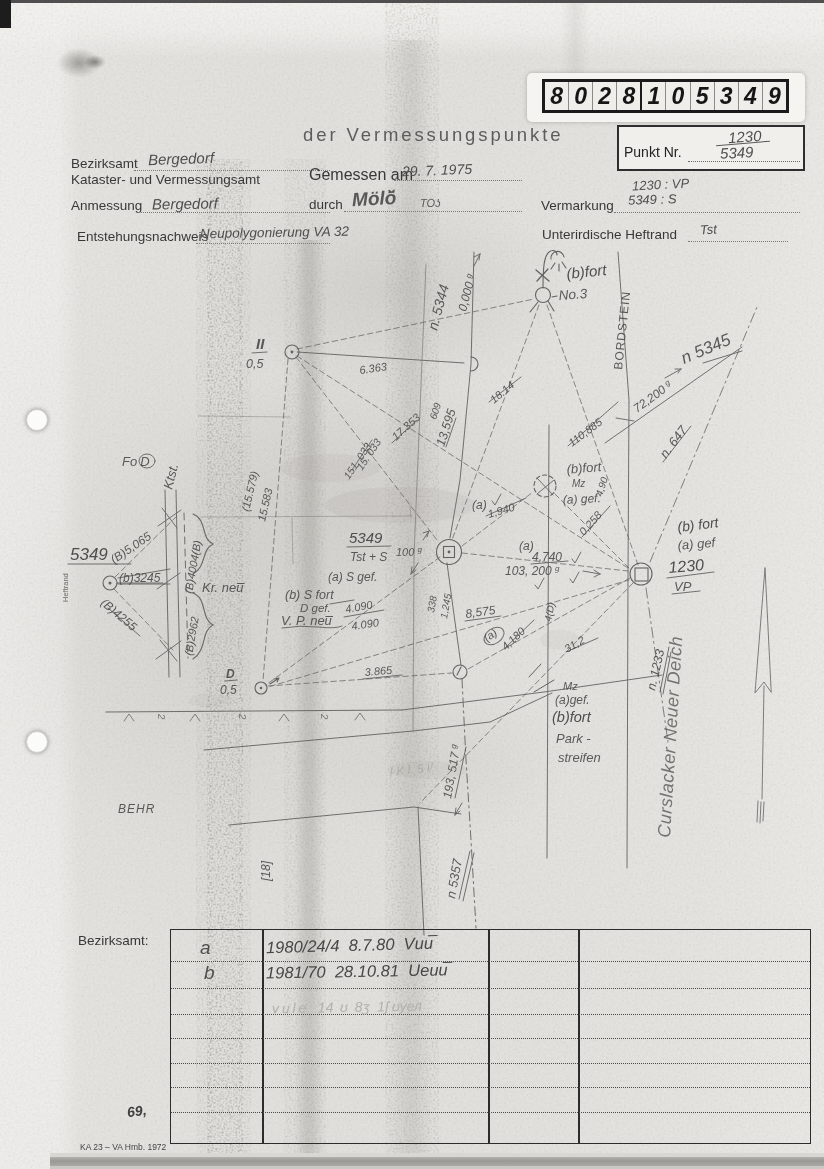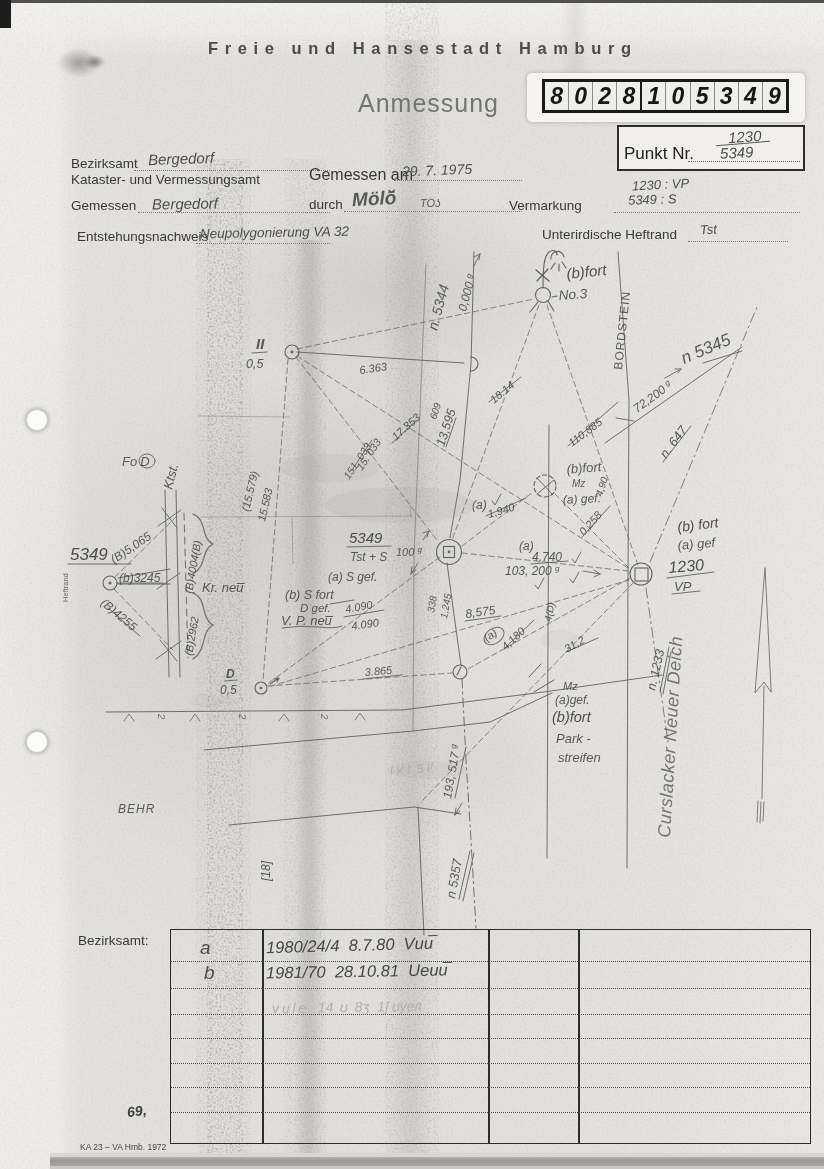--- a/index.html
+++ b/index.html
@@ -63,45 +63,44 @@
 
 <div class="abs" style="left:50px;top:1157px;width:774px;height:9px;background:linear-gradient(180deg,#b2b1ad,#999894 45%,#aaa9a5);"></div>
 <div class="abs" style="left:50px;top:1166px;width:774px;height:3px;background:#c9c8c4;"></div>
 
 <div class="abs" style="left:50px;top:1153px;width:774px;height:4px;background:#d8d7d3;"></div>
 
 <div class="abs" style="left:26px;top:409px;width:22px;height:22px;border-radius:50%;background:#fbfbf9;border:1px solid #cfcecb;box-sizing:border-box;box-shadow:0 0 4px rgba(130,130,125,0.8);"></div>
 
 <div class="abs" style="left:26px;top:731px;width:22px;height:22px;border-radius:50%;background:#fbfbf9;border:1px solid #cfcecb;box-sizing:border-box;box-shadow:0 0 4px rgba(130,130,125,0.8);"></div>
 
-<div class="abs lbl" style="left:208px;top:39px;font-size:16.5px;font-weight:bold;letter-spacing:6.6px;color:#4c4c4c;white-space:nowrap;">Freie und Hansestadt Hamburg</div>
-
-<div class="abs" style="left:358px;top:89px;font-size:25px;color:#747474;letter-spacing:1px;">Anmessung</div>
-
+
+
+<div class="abs" style="left:303px;top:124px;font-size:18.5px;color:#5c5c5c;letter-spacing:2.9px;">der Vermessungspunkte</div>
 
 <div class="abs" style="left:527px;top:73px;width:278px;height:49px;background:#f5f4f1;border-radius:5px;box-shadow:0 0 4px rgba(120,120,115,0.5);"></div>
 
 <div class="abs" style="left:542px;top:79px;width:247px;height:34px;border:3px solid #1b1b1b;background:#efeeeb;box-sizing:border-box;">
   <div style="display:flex;height:100%;font-style:italic;font-weight:bold;font-size:23px;color:#161616;">
     <div style="flex:1;border-right:1px solid #8a8a86;text-align:center;line-height:28px;">8</div>
     <div style="flex:1;border-right:1px solid #8a8a86;text-align:center;line-height:28px;">0</div>
     <div style="flex:1;border-right:1px solid #8a8a86;text-align:center;line-height:28px;">2</div>
     <div style="flex:1;border-right:2px solid #1b1b1b;text-align:center;line-height:28px;">8</div>
     <div style="flex:1;border-right:1px solid #8a8a86;text-align:center;line-height:28px;">1</div>
     <div style="flex:1;border-right:1px solid #8a8a86;text-align:center;line-height:28px;">0</div>
     <div style="flex:1;border-right:1px solid #8a8a86;text-align:center;line-height:28px;">5</div>
     <div style="flex:1;border-right:1px solid #8a8a86;text-align:center;line-height:28px;">3</div>
     <div style="flex:1;border-right:1px solid #8a8a86;text-align:center;line-height:28px;">4</div>
     <div style="flex:1;text-align:center;line-height:28px;">9</div>
   </div>
 </div>
 
 <div class="abs" style="left:617px;top:125px;width:188px;height:46px;border:2px solid #2e2e2e;background:#f0efec;box-sizing:border-box;"></div>
 
-<div class="abs lbl" style="left:624px;top:144px;font-size:17px;color:#232323;">Punkt Nr.</div>
+<div class="abs lbl" style="left:624px;top:144px;font-size:14px;color:#232323;">Punkt Nr.</div>
 
 <div class="abs" style="left:688px;top:161px;width:112px;border-bottom:1.5px dotted #6a6a6a;"></div>
 
 <div class="abs hw" style="left:728px;top:128px;font-size:15px;transform:rotate(-4deg);">1230</div>
 
 <div class="abs" style="left:716px;top:143px;width:54px;border-bottom:1.2px solid #5a5a5a;transform:rotate(-5deg);"></div>
 
 <div class="abs hw" style="left:720px;top:144px;font-size:15px;transform:rotate(-3deg);">5349</div>
 
 <div class="abs lbl" style="left:71px;top:156px;font-size:13.5px;">Bezirksamt</div>
@@ -111,41 +110,41 @@
 <div class="abs hw" style="left:148px;top:150px;font-size:15px;transform:rotate(-2deg);">Bergedorf</div>
 
 <div class="abs lbl" style="left:71px;top:172px;font-size:13.5px;">Kataster- und Vermessungsamt</div>
 
 <div class="abs lbl" style="left:309px;top:166px;font-size:16px;">Gemessen am</div>
 
 <div class="abs" style="left:394px;top:180px;width:128px;border-bottom:1.2px dotted #7a7a76;"></div>
 
 <div class="abs hw" style="left:402px;top:162px;font-size:14px;transform:rotate(-2deg);">29. 7. 1975</div>
 
-<div class="abs lbl" style="left:71px;top:198px;font-size:13.5px;">Gemessen</div>
+<div class="abs lbl" style="left:71px;top:198px;font-size:13.5px;">Anmessung</div>
 
 <div class="abs" style="left:138px;top:212px;width:192px;border-bottom:1.2px dotted #7a7a76;"></div>
 
 <div class="abs hw" style="left:152px;top:195px;font-size:15px;transform:rotate(-1deg);">Bergedorf</div>
 
 <div class="abs lbl" style="left:309px;top:197px;font-size:13.5px;">durch</div>
 
 <div class="abs" style="left:344px;top:211px;width:178px;border-bottom:1.2px dotted #7a7a76;"></div>
 
 <div class="abs hw" style="left:352px;top:188px;font-size:19px;font-weight:bold;transform:rotate(-3deg);color:#585858;">Mölö̌</div>
 
 <div class="abs hw" style="left:420px;top:197px;font-size:11px;color:#585858;">TOʖ</div>
 
 <div class="abs lbl" style="left:77px;top:229px;font-size:13.5px;">Entstehungsnachweis</div>
 
 <div class="abs" style="left:196px;top:243px;width:134px;border-bottom:1.2px dotted #7a7a76;"></div>
 
 <div class="abs hw" style="left:200px;top:225px;font-size:13.5px;transform:rotate(-1deg);">Neupolygonierung VA 32</div>
 
-<div class="abs lbl" style="left:509px;top:198px;font-size:13.5px;">Vermarkung</div>
+<div class="abs lbl" style="left:541px;top:198px;font-size:13.5px;">Vermarkung</div>
 
 <div class="abs" style="left:614px;top:212px;width:186px;border-bottom:1.2px dotted #7a7a76;"></div>
 
 <div class="abs hw" style="left:632px;top:177px;font-size:13px;transform:rotate(-3deg);">1230 : VP</div>
 
 <div class="abs hw" style="left:628px;top:192px;font-size:13px;transform:rotate(-2deg);">5349 : S</div>
 
 <div class="abs lbl" style="left:542px;top:227px;font-size:13.5px;">Unterirdische Heftrand</div>
 
 <div class="abs" style="left:688px;top:241px;width:100px;border-bottom:1.2px dotted #7a7a76;"></div>

